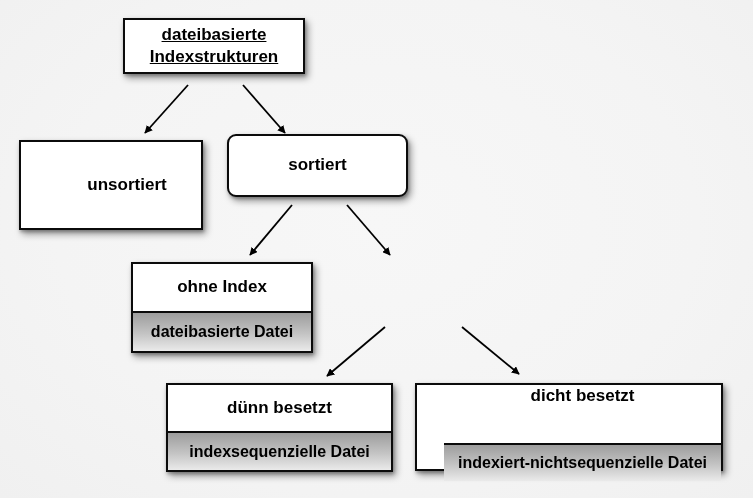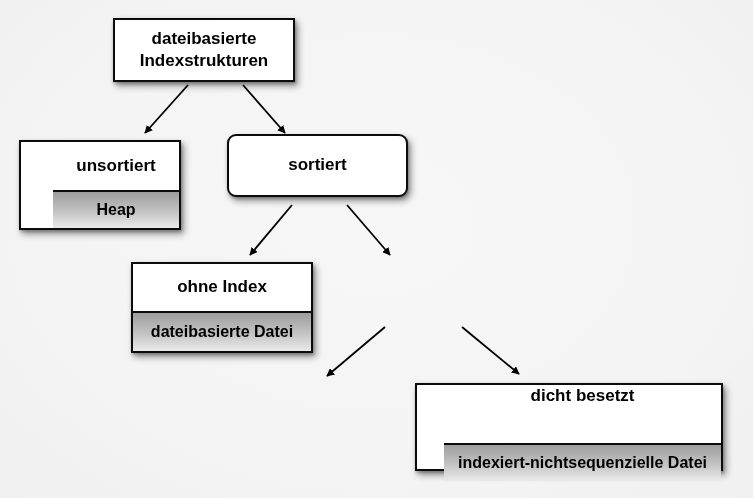--- a/index.html
+++ b/index.html
@@ -50,22 +50,22 @@
     align-items: center;
     justify-content: center;
     text-align: center;
     font-size: 16px;
     font-weight: bold;
     border-top: 2px solid #0b0b0b;
     background: linear-gradient(to bottom, #9d9d9d 0%, #c4c4c4 55%, #eaeaea 100%);
     padding: 0 4px;
   }
   
-  .node-root       { left: 113px; top: 18px;  width: 182px; height: 64px; }
-  .node-unsorted   { left: 19px;  top: 140px; width: 162px; height: 90px; padding-left: 32px; }
+  .node-root       { left: 123px; top: 18px;  width: 182px; height: 56px; text-decoration: underline; }
+  .node-unsorted   { left: 19px;  top: 140px; width: 184px; height: 90px; padding-left: 32px; }
   .node-unsorted   .node-sub { height: 36px; }
   .node-sorted     { left: 227px; top: 134px; width: 181px; height: 63px; border-radius: 9px; }
   .node-no-index   { left: 131px; top: 262px; width: 182px; height: 91px; }
   .node-no-index   .node-sub { height: 38px; }
   .node-with-index { left: 332px; top: 262px; width: 180px; height: 63px; }
   .node-sparse     { left: 166px; top: 383px; width: 227px; height: 89px; }
   .node-sparse     .node-sub { height: 37px; }
   .node-dense      { left: 415px; top: 383px; width: 308px; height: 88px; padding-left: 27px; }
   .node-dense      .node-sub { height: 36px; margin-top: 36px; }
 </style>
@@ -89,32 +89,35 @@
       <line x1="462" y1="327" x2="519" y2="374" marker-end="url(#arrowhead)"></line>
     </g>
   </svg>
 
   <div class="node node-root">
     <div class="node-title">dateibasierte Indexstrukturen</div>
   </div>
 
   <div class="node node-unsorted">
     <div class="node-title">unsortiert</div>
-    <div class="node-sub">Heap</div>
   </div>
 
   <div class="node node-sorted">
     <div class="node-title">sortiert</div>
   </div>
 
   <div class="node node-no-index">
     <div class="node-title">ohne Index</div>
     <div class="node-sub">dateibasierte Datei</div>
   </div>
 
 
+  <div class="node node-sparse">
+    <div class="node-title">dünn besetzt</div>
+    <div class="node-sub">indexsequenzielle Datei</div>
+  </div>
 
   <div class="node node-dense">
     <div class="node-title">dicht besetzt</div>
     <div class="node-sub">indexiert-nichtsequenzielle Datei</div>
   </div>
 
 </div>
 
 </body></html>

